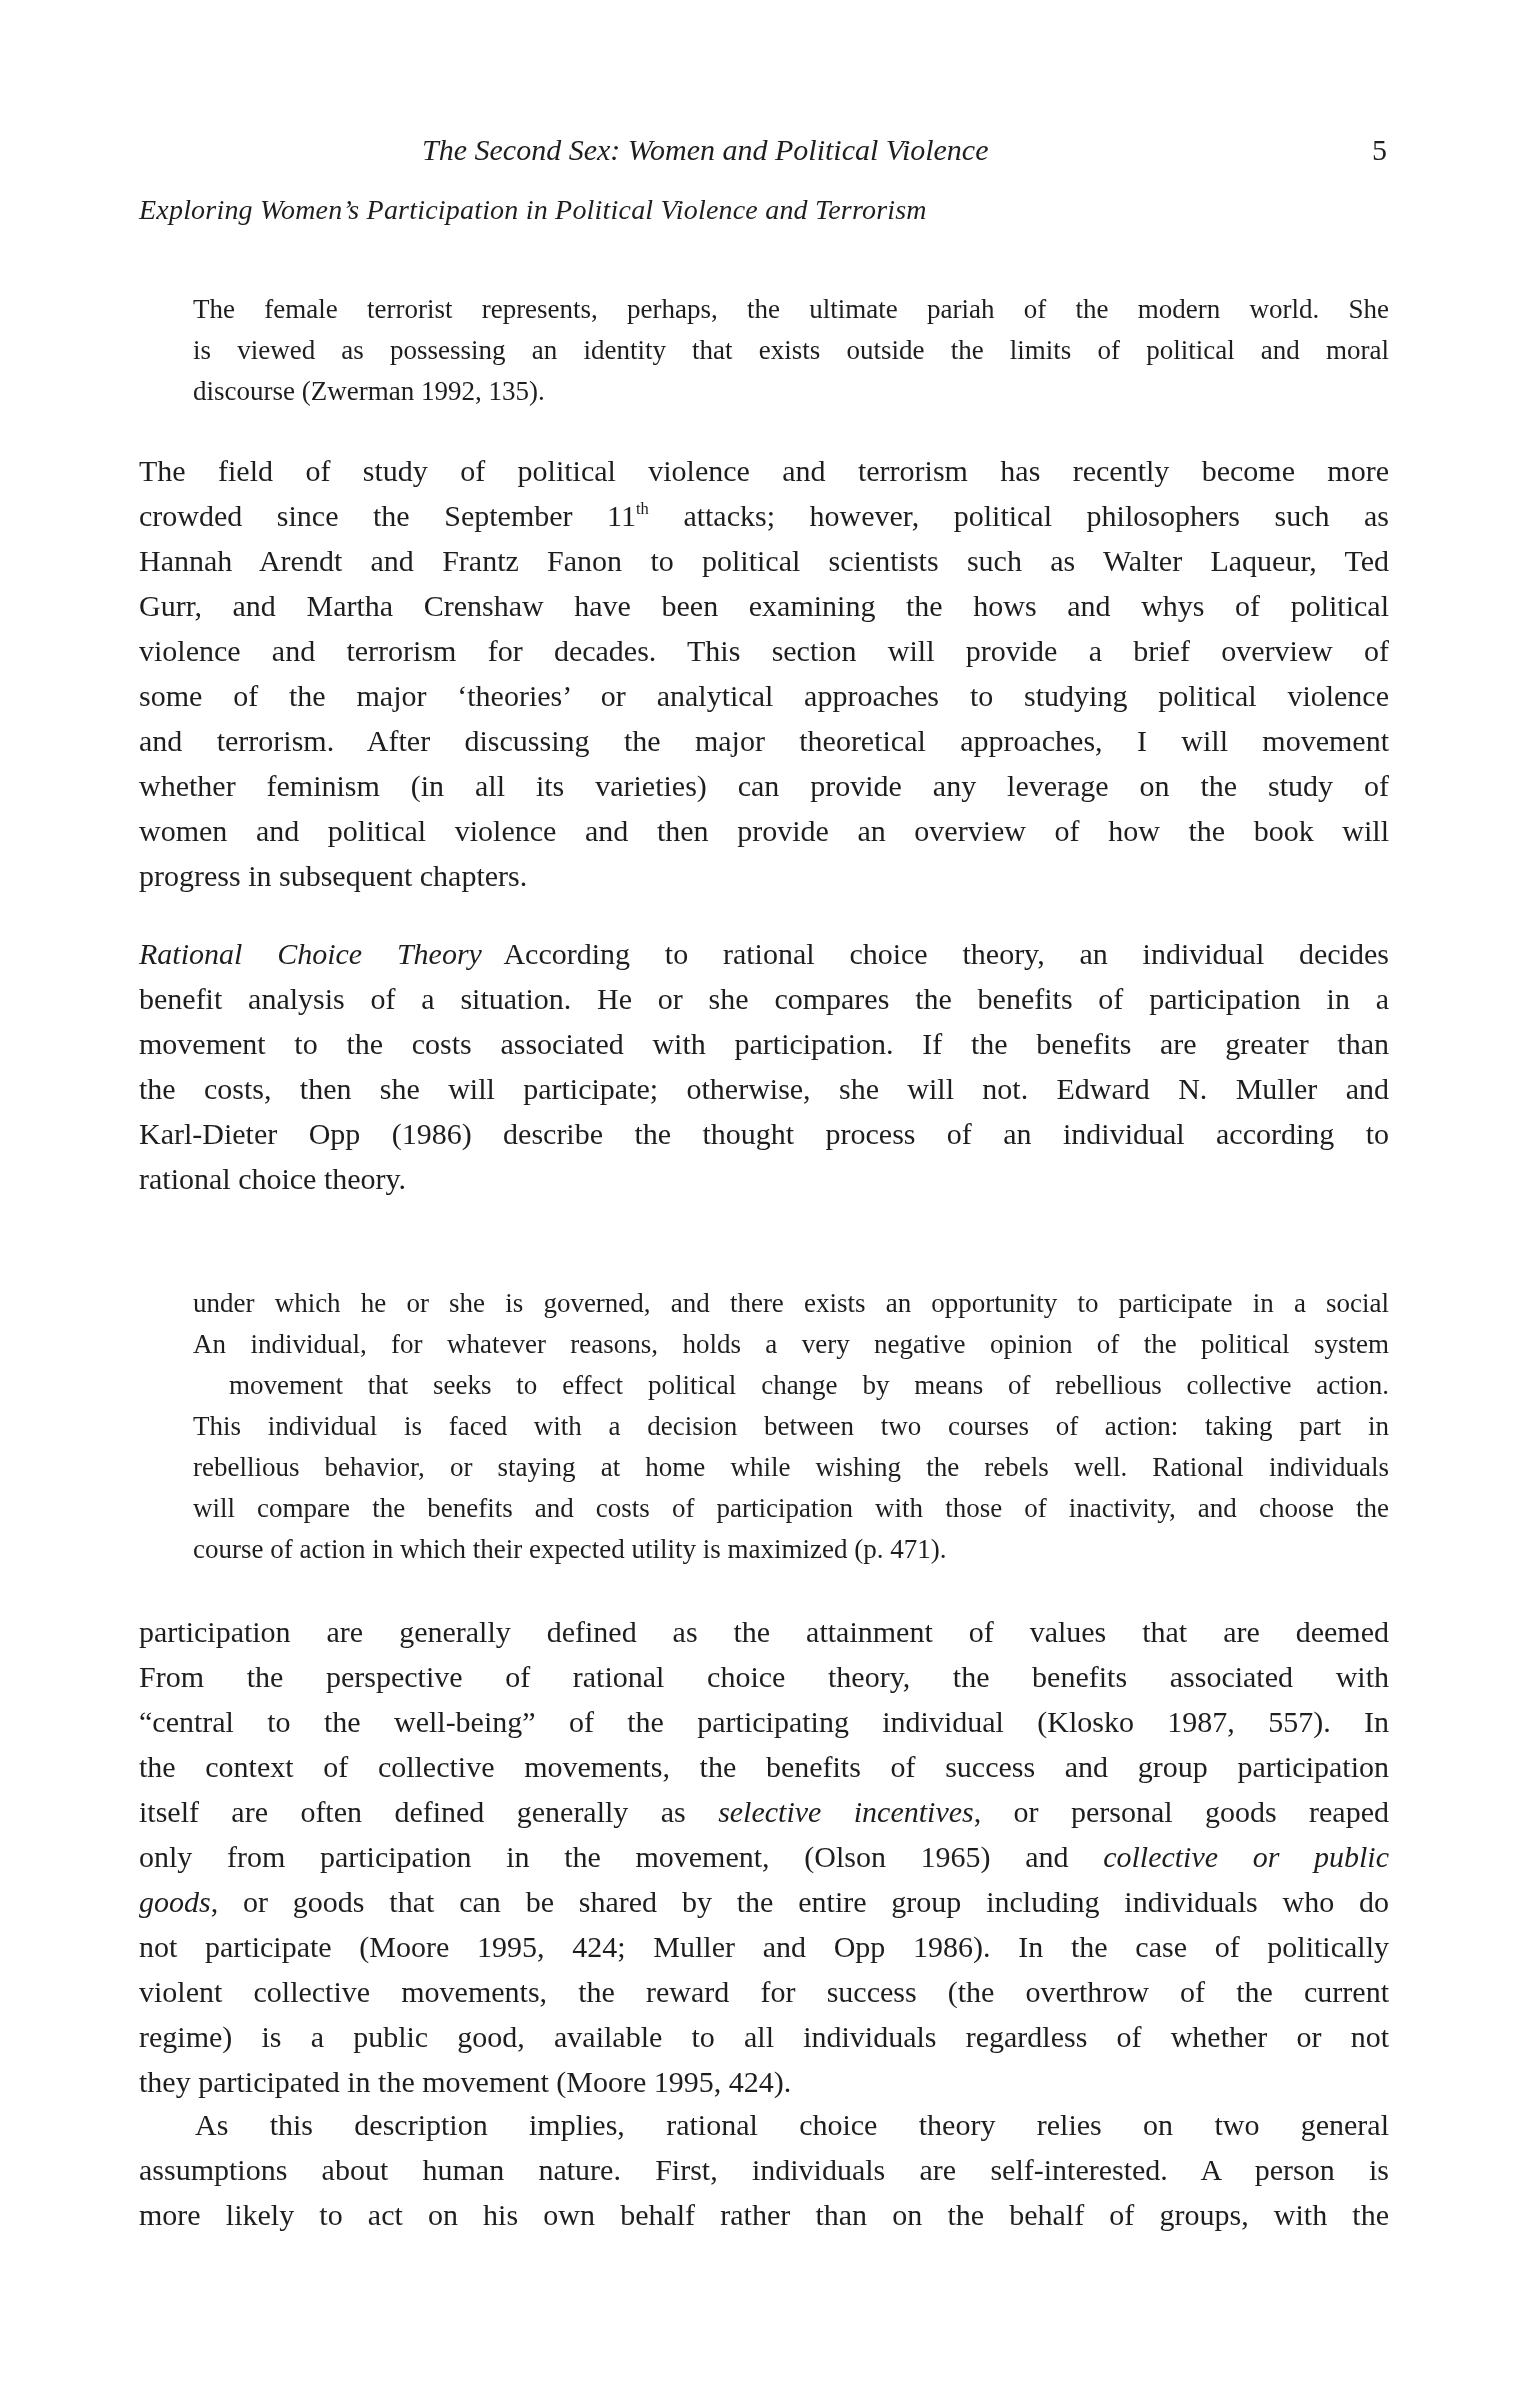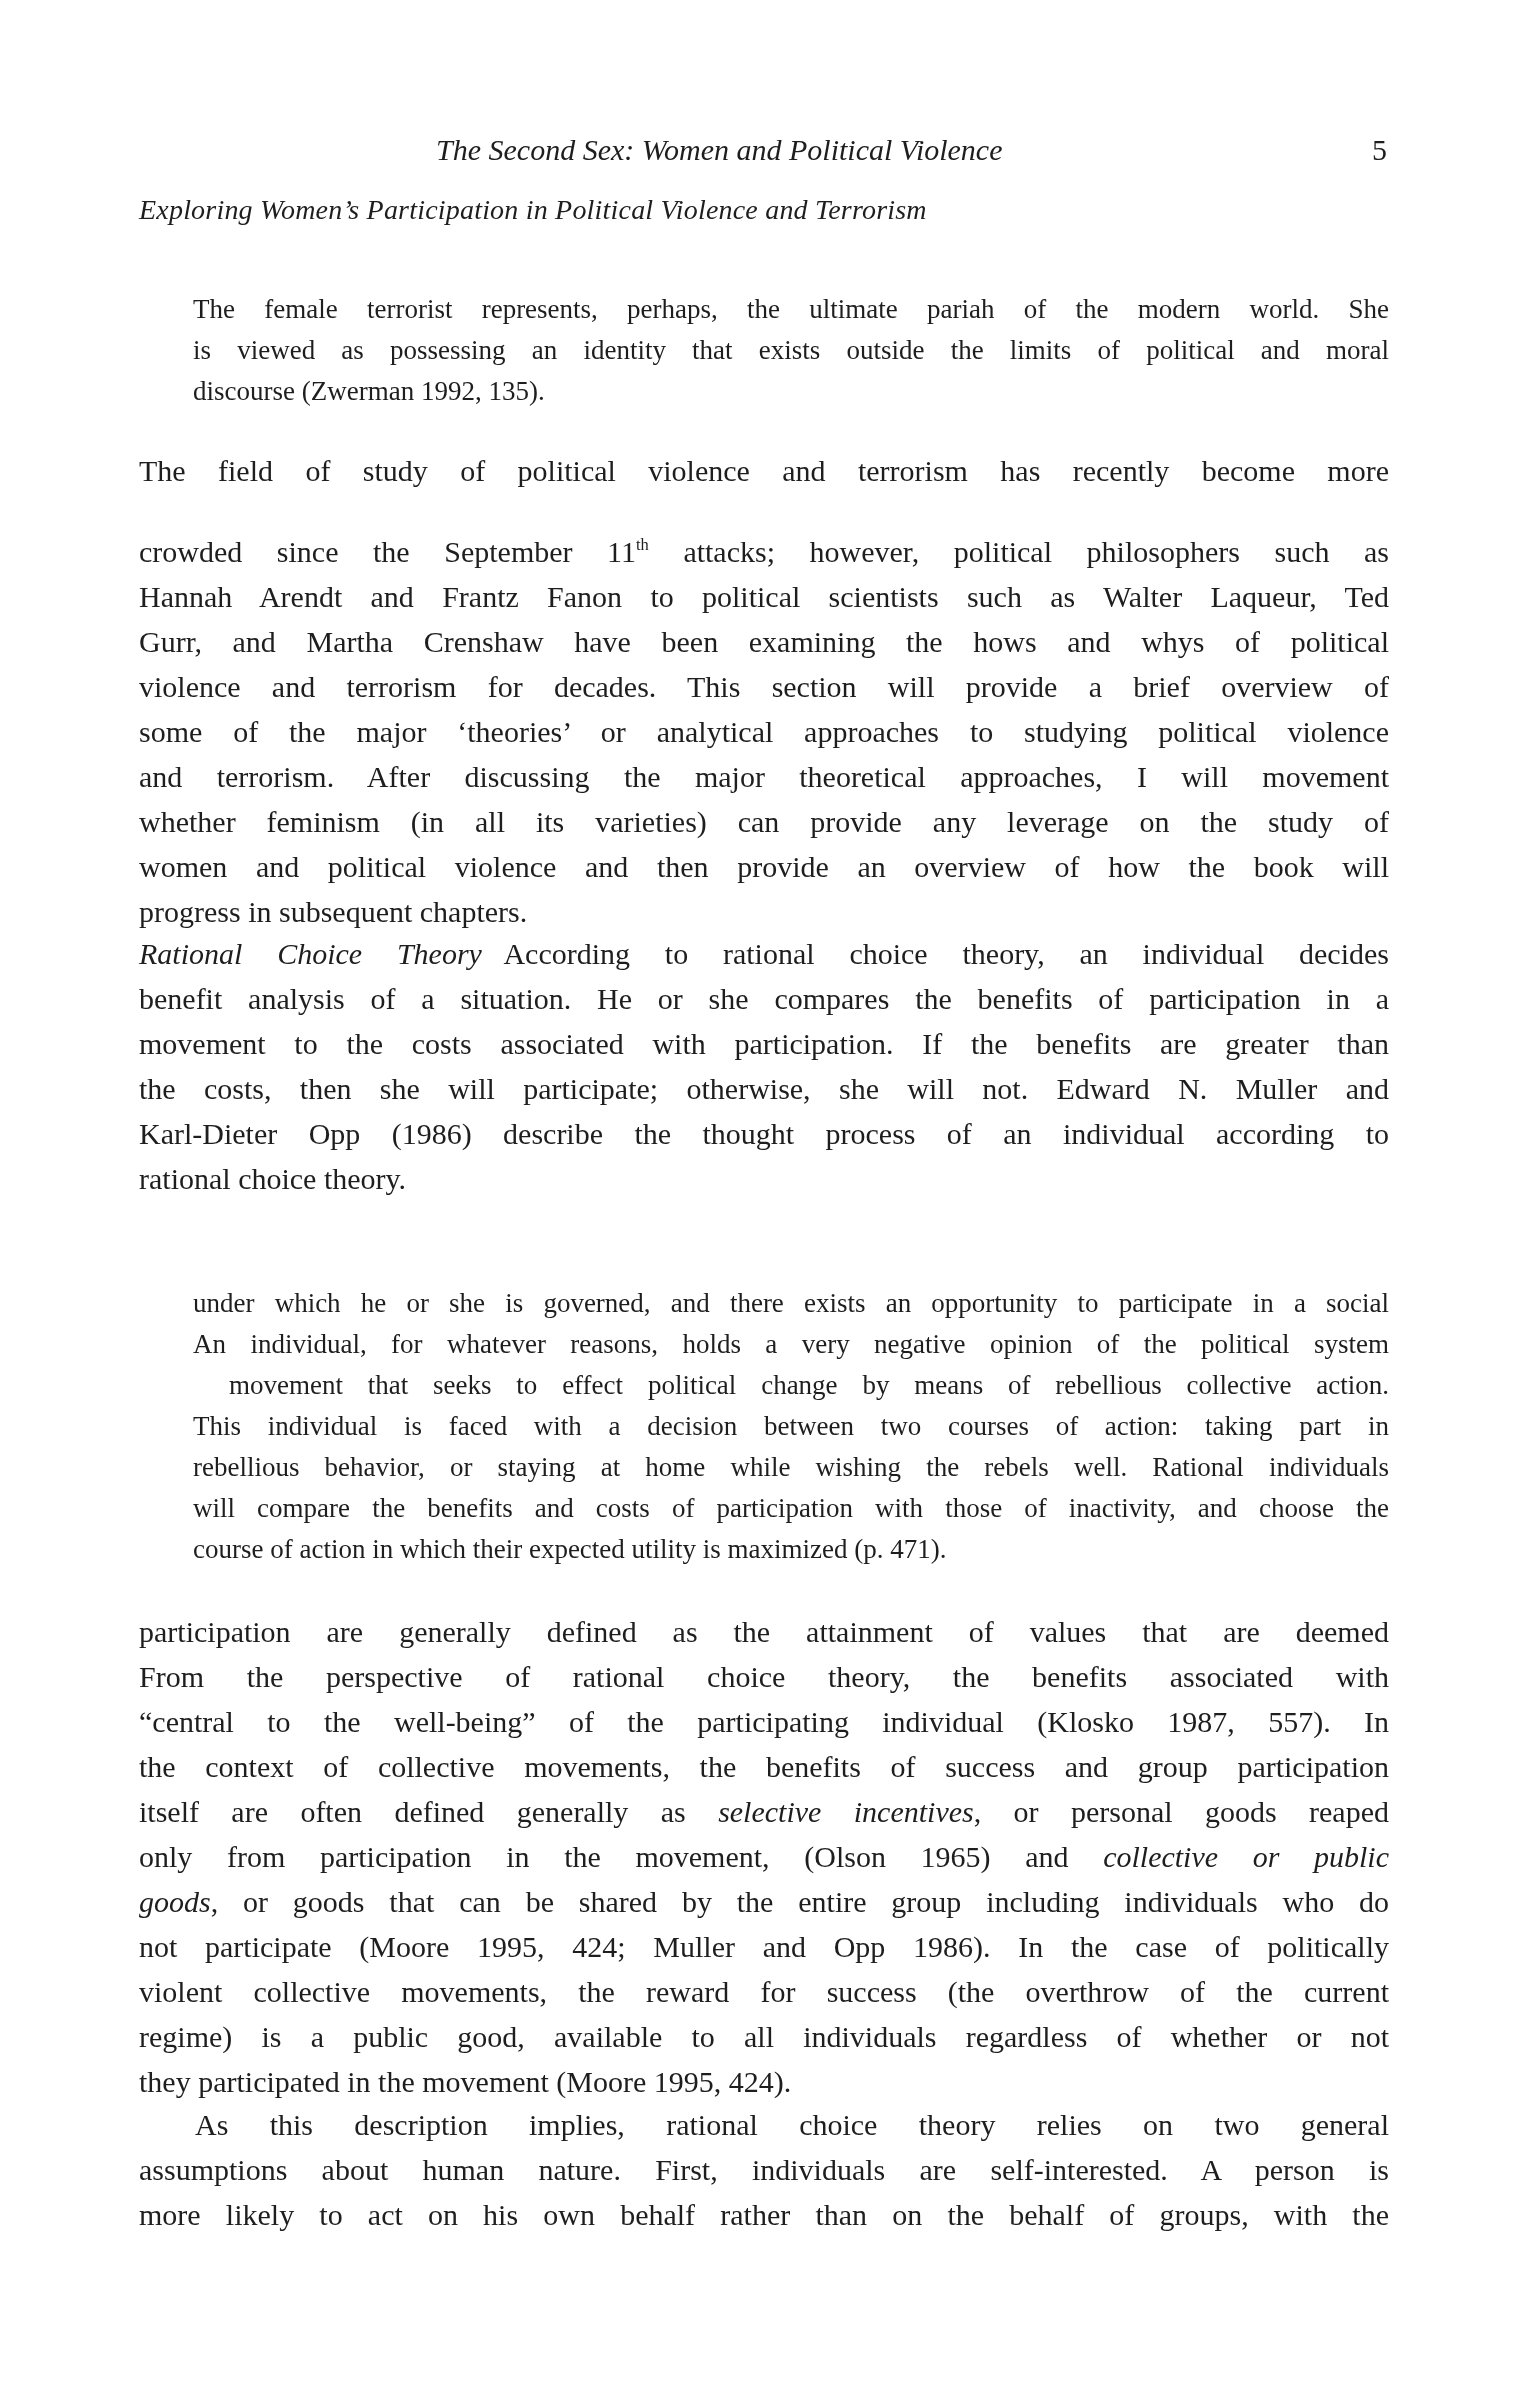--- a/index.html
+++ b/index.html
@@ -1,19 +1,19 @@
 <!DOCTYPE html>
 <html style="font-size:14.4px"><head>
 <meta charset="utf-8">
 <style>
   html, body { margin: 0; padding: 0; background: #ffffff; }
   body { width: 1526px; height: 2401px; position: relative; overflow: hidden; color: #1e1e1e; font-family: "Liberation Serif", "DejaVu Serif", serif; }
   .abs { position: absolute; white-space: nowrap; }
   .running-head { font-style: italic; font-size: 30px; left: 0; width: 1526px; top: 133px; text-align: left; }
-  .running-head .title { position: absolute; left: 436px; text-align: right; }
+  .running-head .title { position: absolute; left: 422px; text-align: right; }
   .running-head .pageno { position: absolute; left: 1372px; font-style: normal; }
   .section-heading { left: 139px; top: 194px; font-size: 28px; font-style: italic; letter-spacing: 0.2px; }
   .block { position: absolute; }
   .line { display: block; white-space: nowrap; text-align: justify; text-align-last: justify; overflow: visible; }
   .line.last { text-align-last: left; }
   .body-block { left: 139px; width: 1250px; font-size: 30px; line-height: 45px; }
   .quote-block { left: 193px; width: 1196px; font-size: 27px; line-height: 41px; }
   .indent { padding-left: 56px; }
   em, .it { font-style: italic; }
   sup { font-size: 0.55em; vertical-align: 0.75em; line-height: 0; }
@@ -30,21 +30,21 @@
 <div class="abs section-heading">Exploring Women’s Participation in Political Violence and Terrorism</div>
 
 <div class="block quote-block" style="top:289px;">
   <span class="line" style="white-space: normal; height: 41px; overflow: visible;">The female terrorist represents, perhaps, the ultimate pariah of the modern world. She</span>
   <span class="line" style="white-space: normal; height: 41px; overflow: visible;">is viewed as possessing an identity that exists outside the limits of political and moral</span>
   <span class="line last">discourse (Zwerman 1992, 135).</span>
 </div>
 
 <div class="block body-block" style="top:448px;">
   <span class="line" style="white-space: normal; height: 45px; overflow: visible;">The field of study of political violence and terrorism has recently become more</span>
-  <span class="line" style="white-space: normal; height: 45px; overflow: visible; margin-top: 36px;"><span>crowded since the September 11</span><sup>th</sup><span> attacks; however, political philosophers such as</span></span>
+  <span class="line" style="white-space: normal; height: 45px; overflow: visible;"><span>crowded since the September 11</span><sup>th</sup><span> attacks; however, political philosophers such as</span></span>
   <span class="line" style="white-space: normal; height: 45px; overflow: visible;">Hannah Arendt and Frantz Fanon to political scientists such as Walter Laqueur, Ted</span>
   <span class="line" style="white-space: normal; height: 45px; overflow: visible;">Gurr, and Martha Crenshaw have been examining the hows and whys of political</span>
   <span class="line" style="white-space: normal; height: 45px; overflow: visible;">violence and terrorism for decades. This section will provide a brief overview of</span>
   <span class="line" style="white-space: normal; height: 45px; overflow: visible;">some of the major ‘theories’ or analytical approaches to studying political violence</span>
   <span class="line" style="white-space: normal; height: 45px; overflow: visible;">and terrorism. After discussing the major theoretical approaches, I will movement</span>
   <span class="line" style="white-space: normal; height: 45px; overflow: visible;">whether feminism (in all its varieties) can provide any leverage on the study of</span>
   <span class="line" style="white-space: normal; height: 45px; overflow: visible;">women and political violence and then provide an overview of how the book will</span>
   <span class="line last">progress in subsequent chapters.</span>
 </div>
 

